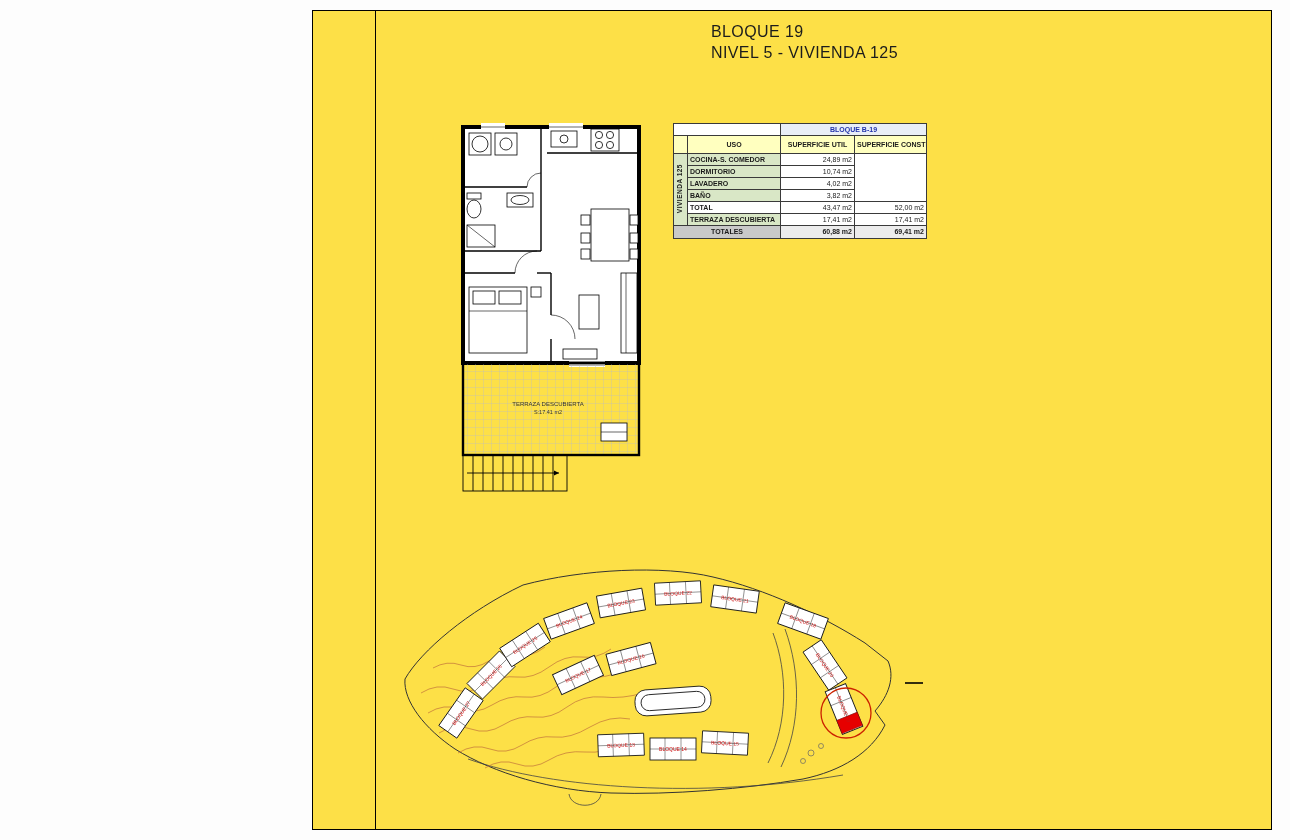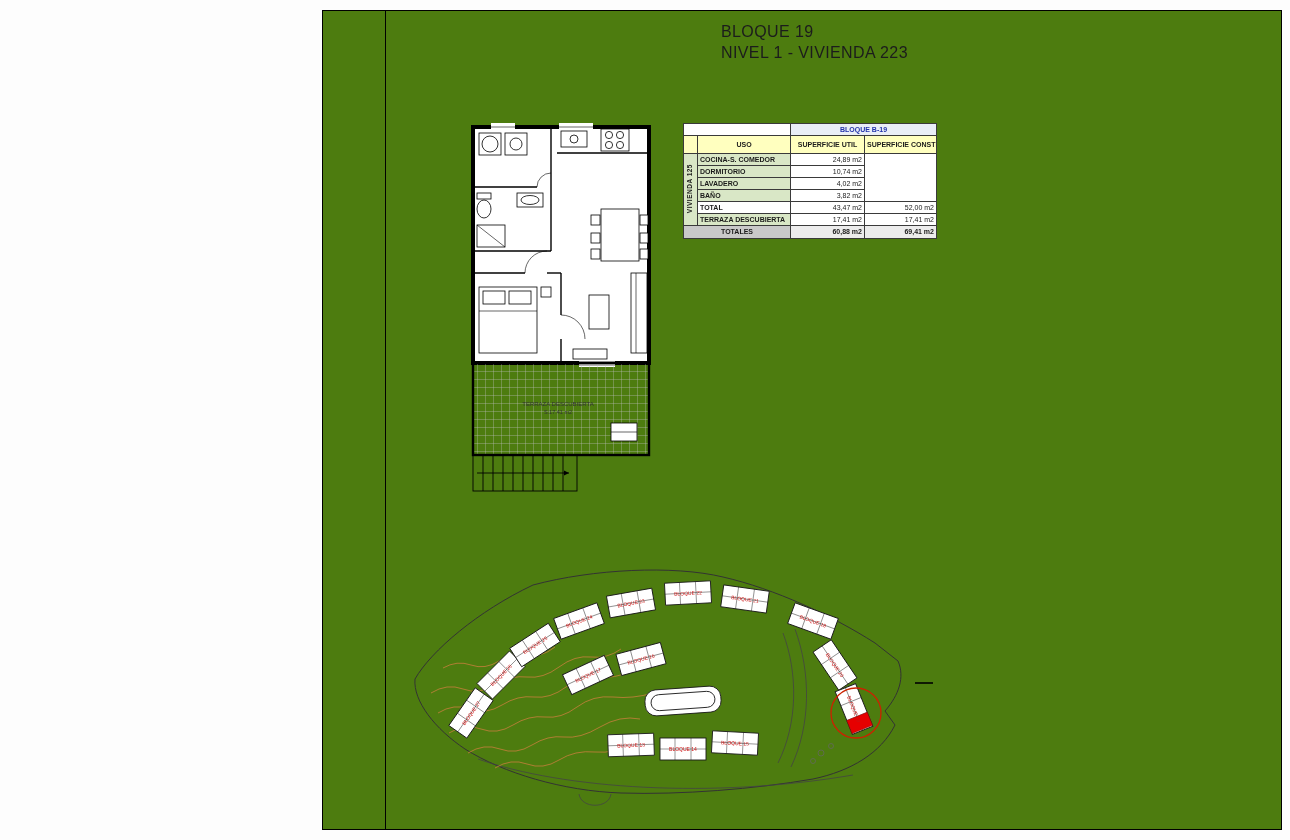--- a/index.html
+++ b/index.html
@@ -1,21 +1,21 @@
 <!DOCTYPE html>
 <html><head>
 <meta charset="utf-8">
 <style>
   html,body { margin:0; padding:0; background:#ffffff; }
   body { width:1290px; height:840px; font-family:"Liberation Sans", sans-serif; color:#1a1a1a; }
   .canvas { position:relative; width:1290px; height:840px; background:#fdfdfd; overflow:hidden; }
 
   
-  .sheet { position:absolute; left:322px; top:10px; width:958px; height:818px;
-           border:1.5px solid #000; background:#4d7c0f; }
+  .sheet { position:absolute; left:312px; top:10px; width:958px; height:818px;
+           border:1.5px solid #000; background:#fde047; }
   .margin-line { position:absolute; left:62px; top:0; bottom:0; width:0; border-left:1px solid #000; }
 
   
   .title-block { position:absolute; left:398px; top:10px; line-height:21px; }
   .title-block div { font-size:16px; letter-spacing:0.4px; color:#1c1c1c; }
 
   
   table.areas { position:absolute; left:360px; top:112px; width:253px;
                 border-collapse:collapse; table-layout:fixed; background:#fff; }
   table.areas td { border:1px solid #3a3a3a; padding:0 2px; height:11px;
@@ -59,21 +59,21 @@
 </style>
 </head>
 <body>
 
 <div class="canvas">
   <div class="sheet">
     <div class="margin-line"></div>
 
     <div class="title-block">
       <div>BLOQUE 19</div>
-      <div>NIVEL 1 - VIVIENDA 223</div>
+      <div>NIVEL 5 - VIVIENDA 125</div>
     </div>
 
     <table class="areas">
       <colgroup>
         <col style="width:14px">
           <col style="width:93px">
           <col style="width:74px">
           <col style="width:72px">
       </colgroup>
       <tbody>

